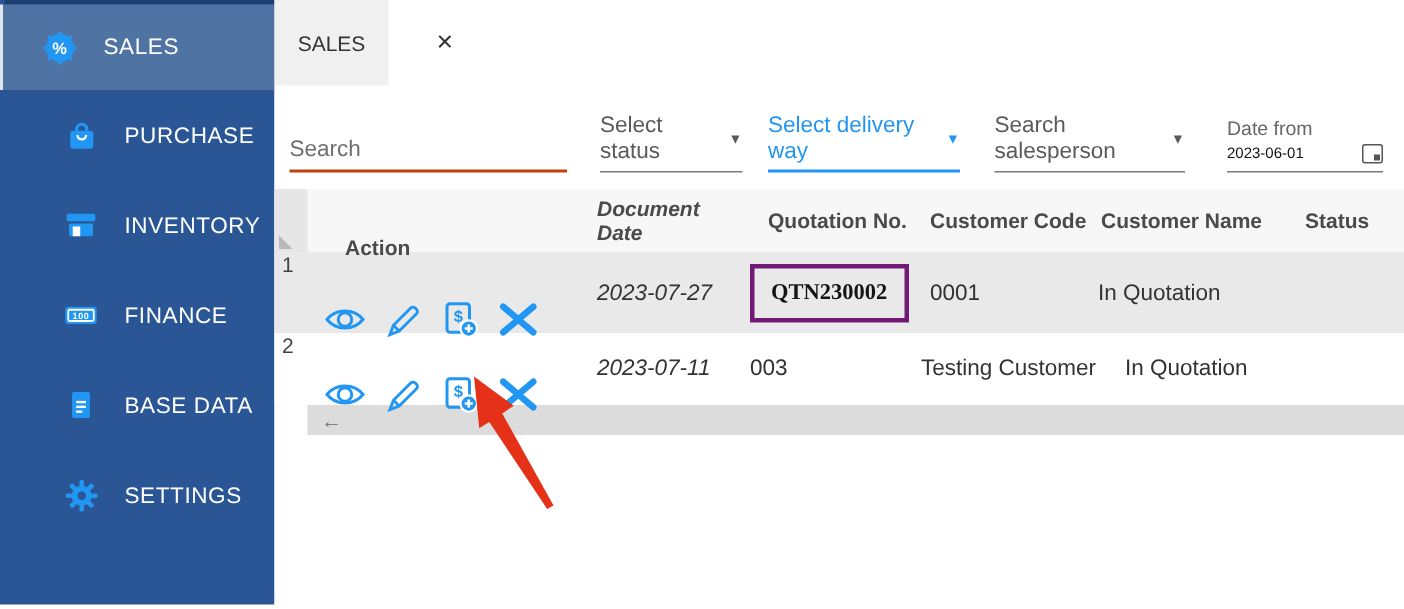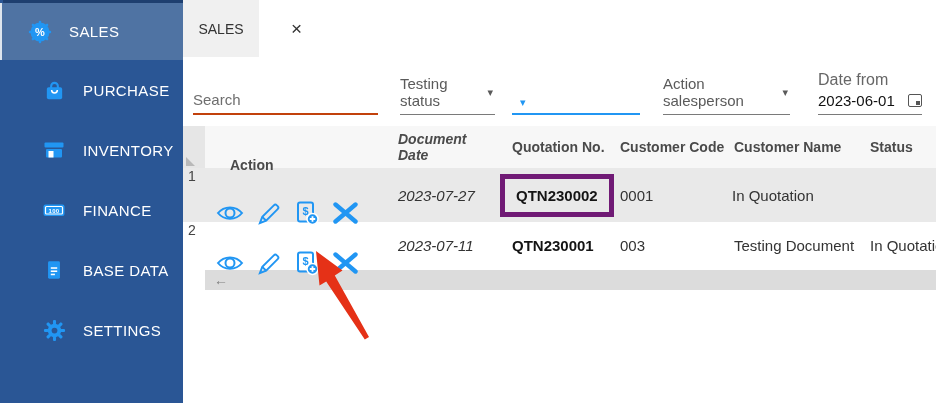--- a/index.html
+++ b/index.html
@@ -33,23 +33,23 @@
   .f-search input::placeholder { color:#6e6e6e; }
   .f-select { display:flex; justify-content:space-between; align-items:center; font-size:15px;
               color:#5a5a5a; border-bottom:1px solid #7a7a7a; padding:3px 2px 5px 0; cursor:pointer; }
   .f-select .caret { font-size:11px; margin-left:8px; color:#5a5a5a; }
   .f-select.active { color:#2196f3; border-bottom:2px solid #2196f3; padding-bottom:4px; }
   .f-select.active .caret { color:#2196f3; }
   .w-status { width:95px; margin-right:17px; }
   .w-delivery { width:128px; margin-right:23px; }
   .w-sales { width:127px; margin-right:28px; }
   .f-date { display:flex; flex-direction:column; }
-  .f-date .dlabel { font-size:16px; color:#666; margin-bottom:3px; }
+  .f-date .dlabel { font-size:13px; color:#666; margin-bottom:3px; }
   .f-date .dval { display:flex; align-items:center; justify-content:space-between;
-                  border-bottom:1px solid #7a7a7a; padding-bottom:5px; font-size:15px; color:#111; }
+                  border-bottom:1px solid #7a7a7a; padding-bottom:5px; font-size:10px; color:#111; }
   .w-datefrom { width:104px; margin-right:14px; }
   .cal-icon { width:14px; height:13px; border:1.6px solid #555; border-radius:2px; position:relative; margin-left:6px; }
   .cal-icon::after { content:""; position:absolute; right:1.5px; bottom:1.5px; width:4px; height:4px; background:#555; }
 
   
   .table { margin-top:11px; width:827px; }
   .trow { display:flex; align-items:center; }
   .thead { height:42px; background:#f7f7f7; font-size:14px; font-weight:bold; color:#4a4a4a; }
   .col-num { width:22px; align-self:stretch; position:relative; }
   .thead .col-num { background:#e6e6e6; cursor:pointer; }
@@ -61,21 +61,21 @@
   .col-code { width:112px; }
   .col-name { width:138px; padding-left:2px; }
   .col-status { width:140px; }
   .tr-data { font-size:15px; color:#333; }
   .tr-1 { height:54px; background:#e9e9e9; }
   .tr-2 { height:46px; background:#fff; }
   .rownum { font-size:14px; color:#444; padding-left:5px; }
   .actions { display:flex; align-items:center; gap:12px; padding-left:10px; }
   .actions .aicon { cursor:pointer; display:flex; align-items:center; }
   .qtn-cell { font-weight:bold; color:#141414; }
-  .qtn-box { display:inline-block; border:5px solid #701a75; padding:8px 11px; margin-left:-12px; cursor:pointer; }
+  .qtn-box { display:inline-block; border:3px solid #701a75; padding:8px 11px; margin-left:-12px; cursor:pointer;font-family:Liberation Serif, serif; }
 
   .hscroll { margin-top:2px; margin-left:22px; height:20px; width:731px; background:#dcdcdc;
              display:flex; align-items:center; padding-left:9px; color:#808080; font-size:14px; cursor:pointer; }
 
   .annot { position:absolute; left:0; top:0; pointer-events:none; }
 </style>
 </head>
 <body>
 
 <div class="page">
@@ -176,28 +176,29 @@
       <div class="tab-active">
         <span class="tab-close">×</span>
       </div>
     </div>
 
     <div class="filters">
       <div class="f-search">
         <input type="text" placeholder="Search" style="">
       </div>
       <div class="f-select w-status">
-        <span>Testing status</span>
+        <span>Select status</span>
         <span class="caret">▾</span>
       </div>
       <div class="f-select active w-delivery">
+        <span>Select delivery way</span>
         <span class="caret">▾</span>
       </div>
       <div class="f-select w-sales">
-        <span>Action salesperson</span>
+        <span>Search salesperson</span>
         <span class="caret">▾</span>
       </div>
       <div class="f-date w-datefrom">
         <span class="dlabel">Date from</span>
         <span class="dval">
           <span>2023-06-01</span>
           <span class="cal-icon"></span>
         </span>
       </div>
 
@@ -276,23 +277,22 @@
                 <path d="M18.5,15.3 v5.4 M15.8,18 h5.4" stroke="#ffffff" stroke-width="1.8"></path>
               </svg>
           </span>
           <span class="aicon">
             <svg width="27" height="22" viewBox="0 0 26 22">
                 <path d="M3,2.5 L23,19.5 M23,2.5 L3,19.5" stroke="#2196f3" stroke-width="4.4" stroke-linecap="round"></path>
               </svg>
           </span>
         </div>
         <div class="col-date">2023-07-11</div>
-        <div class="col-qtn qtn-cell">QTN230001</div>
         <div class="col-code">003</div>
-        <div class="col-name">Testing Document</div>
+        <div class="col-name">Testing Customer</div>
         <div class="col-status">In Quotation</div>
       </div>
     </div>
 
     <div class="hscroll">
       <span>←</span>
     </div>
   </div>
 
   <svg class="annot" width="936" height="406" viewBox="0 0 936 406">

